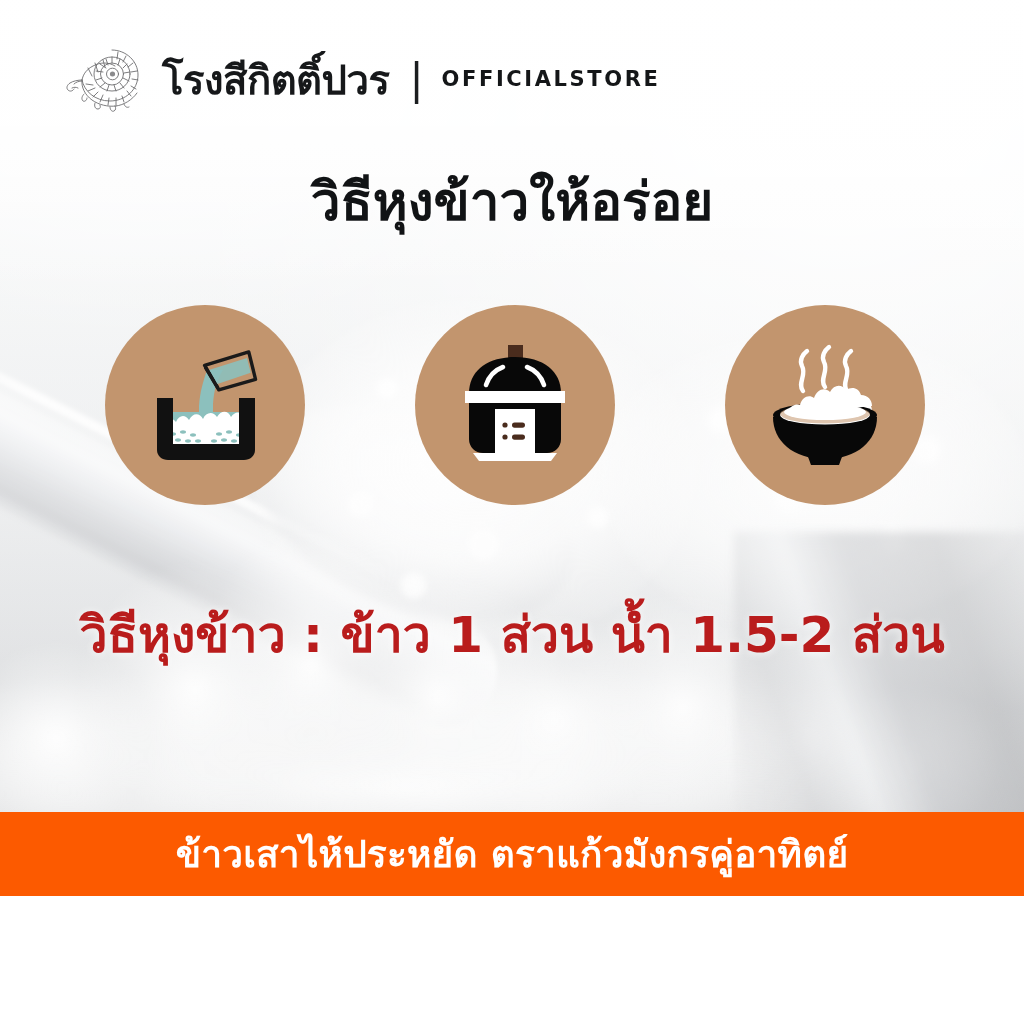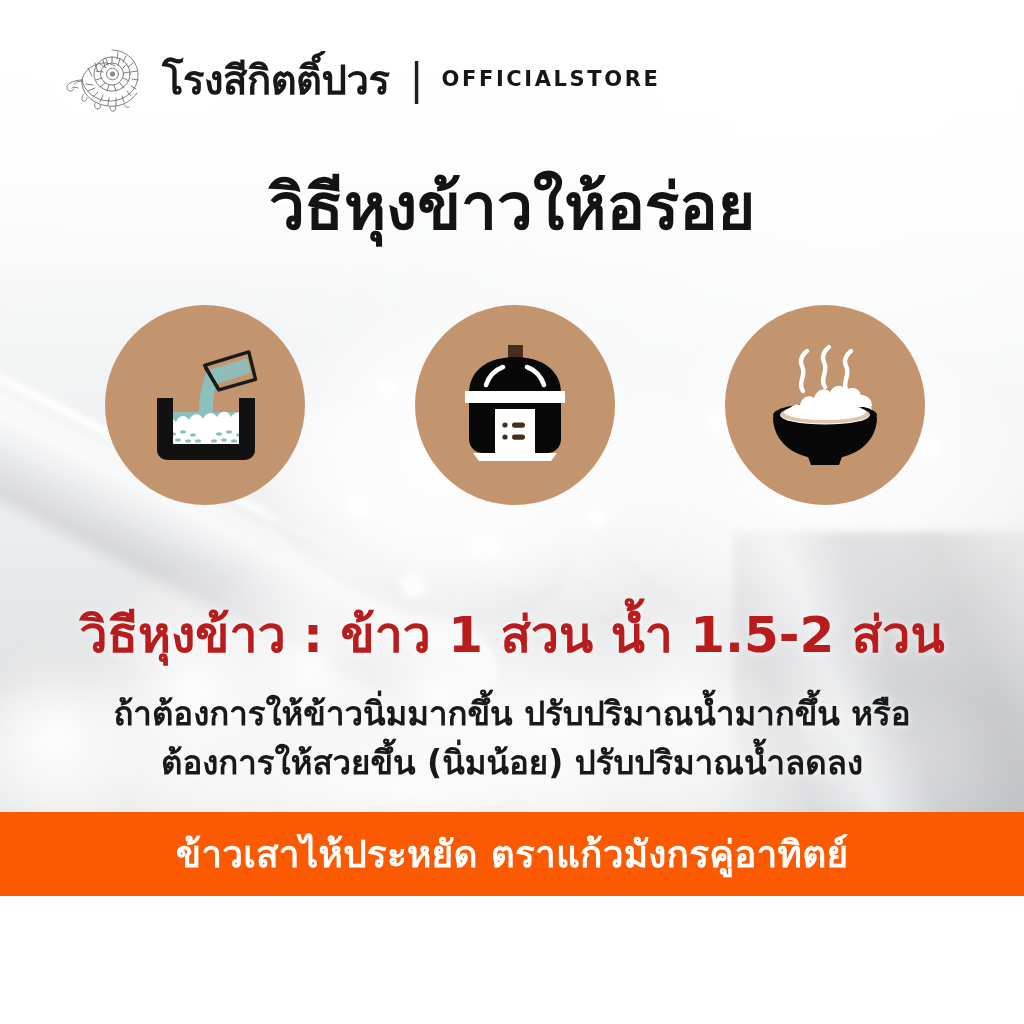--- a/index.html
+++ b/index.html
@@ -208,21 +208,21 @@
     color: #141618;
   }
 
   
   .title {
     position: absolute;
     left: 0;
     right: 0;
     top: 172px;
     text-align: center;
-    font-size: 64px;
+    font-size: 53px;
     font-weight: 700;
     color: #111315;
     letter-spacing: 0px;
     line-height: 1.12;
     text-shadow: 0 2px 10px rgba(255,255,255,0.85), 0 0 2px rgba(255,255,255,0.9);
   }
 
   
   .steps {
     position: absolute;
@@ -461,22 +461,18 @@
         <path d="M30 74 c2-9 8-12 13-10 c2-8 9-11 14-7 c3-9 11-11 16-6 c4-8 12-8 16-2 c6-4 13-2 15 5 c7 0 11 5 11 11 Z" fill="#ffffff"></path>
 
         <path d="M50 113 L86 113 L82 124 L54 124 Z" fill="#080808"></path>
       </svg>
     </div>
 
   </div>
 
   <div class="ratio-line">วิธีหุงข้าว :  ข้าว 1 ส่วน น้ำ 1.5-2 ส่วน</div>
 
-  <div class="desc">
-    <div>ถ้าต้องการให้ข้าวนิ่มมากขึ้น ปรับปริมาณน้ำมากขึ้น หรือ</div>
-    <div>ต้องการให้สวยขึ้น (นิ่มน้อย) ปรับปริมาณน้ำลดลง</div>
-  </div>
 
   <div class="footer">
     <div class="footer-text">ข้าวเสาไห้ประหยัด ตราแก้วมังกรคู่อาทิตย์</div>
   </div>
 
 </div>
 
 </body></html>

